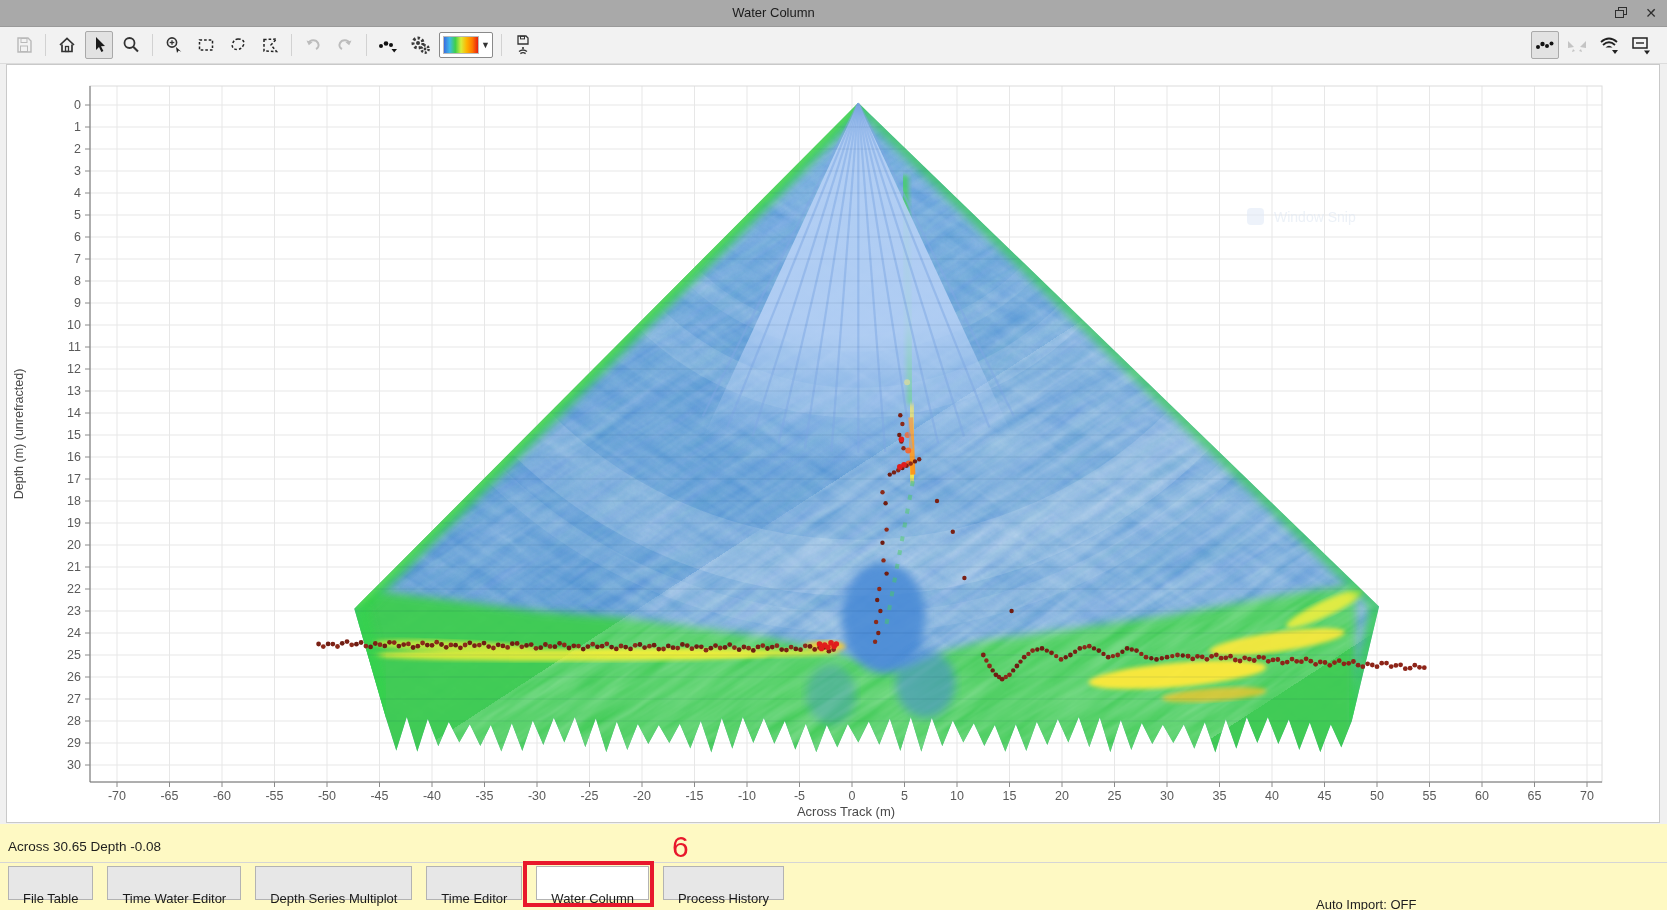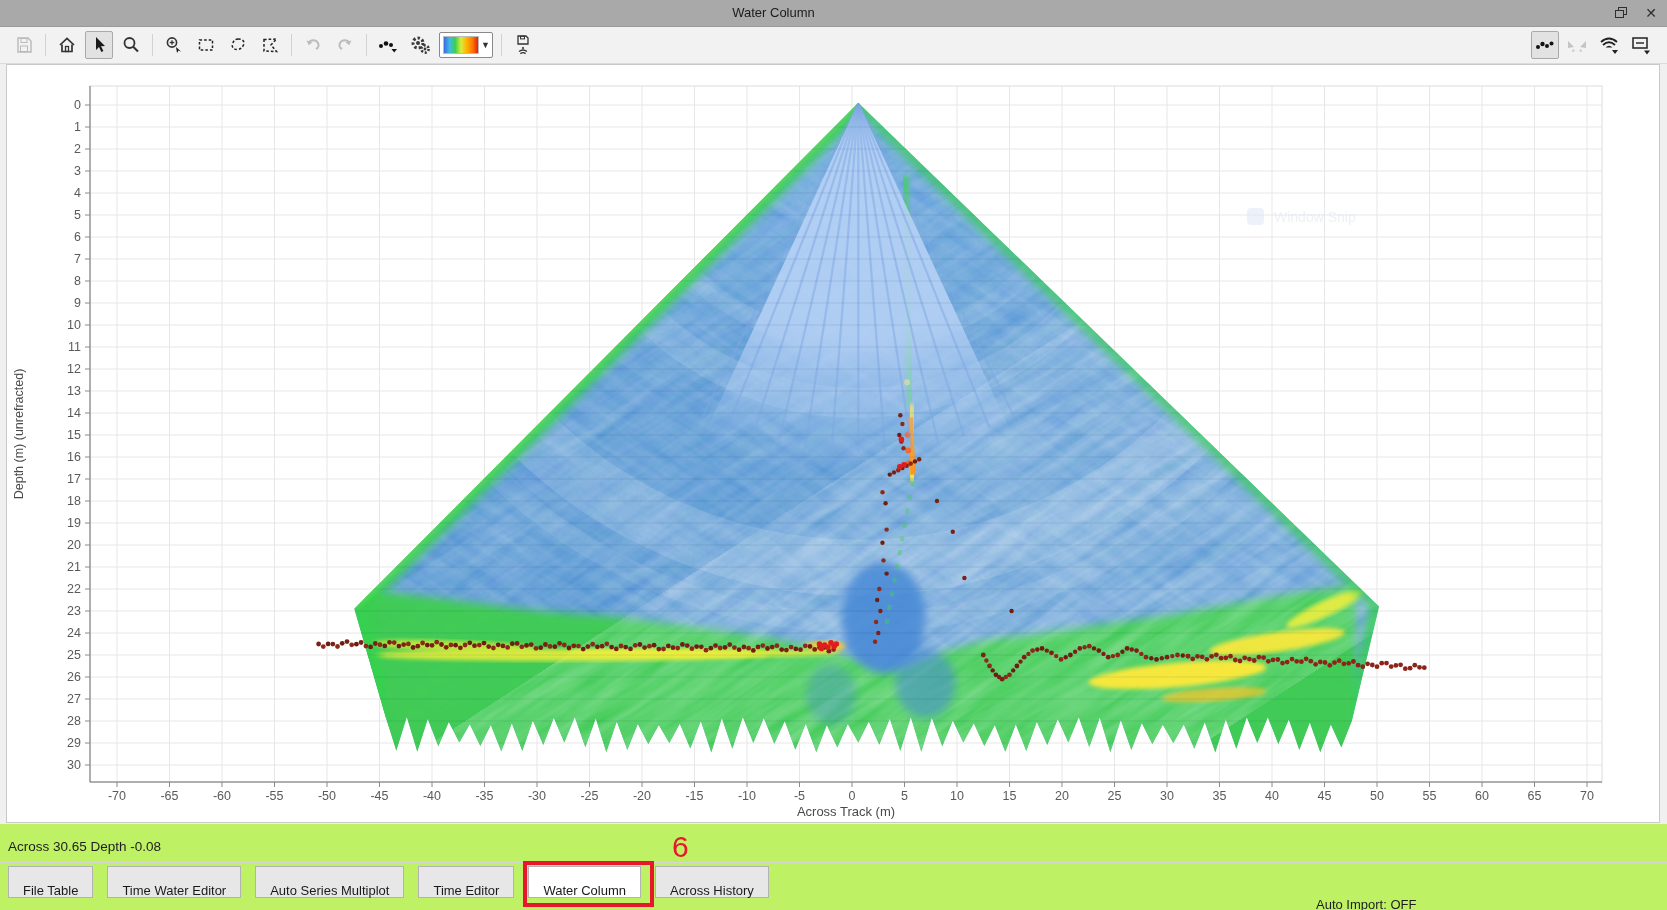--- a/index.html
+++ b/index.html
@@ -29,25 +29,25 @@
   .tsep{width:1px;height:22px;background:#d2d2d2;margin:0 5px;}
   #colormapBtn{width:52px;height:24px;border:1px solid #8a8a8a;background:#fff;border-radius:2px;
     display:flex;align-items:center;margin:0 3px;}
   #colormapSwatch{flex:1;height:16px;margin:0 0 0 3px;border:1px solid #bbb;}
   #colormapArrow{width:13px;text-align:center;font-size:9px;color:#333;}
   
   #plotpanel{position:absolute;left:6px;top:64px;width:1654px;height:759px;background:#ffffff;
     border:1px solid #c9c9c9;box-sizing:border-box;}
   #chart{position:absolute;left:0;top:0;}
   
-  #bottombar{position:absolute;left:0;top:824px;width:1667px;height:86px;background:#bef264;}
+  #bottombar{position:absolute;left:0;top:824px;width:1667px;height:86px;background:#fef9c3;}
   #statusline{position:absolute;left:8px;top:15px;font-size:13.5px;color:#1e1e1e;}
   #bbarline{position:absolute;left:0;top:38px;width:1667px;height:1px;background:#d5d5d5;}
   #tabbar{position:absolute;left:8px;top:42px;display:flex;gap:14px;}
-  .tab{height:32px;line-height:32px;padding:8px 14px;background:#e7e7e7;border:1px solid #b3b3b3;
+  .tab{height:32px;line-height:32px;padding:16px 14px;background:#e7e7e7;border:1px solid #b3b3b3;
     font-size:13px;color:#1a1a1a;box-sizing:border-box;white-space:nowrap;}
   .tab.active{background:#ffffff;}
   #annobox{position:absolute;border:4px solid #e8182c;pointer-events:none;}
   #annonum{position:absolute;color:#e8182c;font-size:30px;line-height:1;pointer-events:none;}
   #autoimport{position:absolute;left:1316px;top:73px;font-size:13px;color:#1e1e1e;}
 </style>
 </head>
 <body>
 
 <div id="titlebar">
@@ -766,21 +766,21 @@
       </g>
     </svg>
 </div>
 
 <div id="bottombar">
   <div id="statusline">Across 30.65  Depth -0.08</div>
   <div id="bbarline"></div>
   <div id="tabbar">
       <div class="tab">File Table</div>
       <div class="tab">Time Water Editor</div>
-      <div class="tab">Auto Series Multiplot</div>
+      <div class="tab">Depth Series Multiplot</div>
       <div class="tab">Time Editor</div>
       <div class="tab active">Water Column</div>
-      <div class="tab">Across History</div>
+      <div class="tab">Process History</div>
     </div>
   <div id="annobox" style="left: 523px; top: 37px; width: 123px; height: 38px; border-color: rgb(232, 24, 44);"></div>
   <div id="annonum" style="left: 672px; top: 8px; color: rgb(232, 24, 44);">6</div>
   <div id="autoimport">Auto Import: OFF</div>
 </div>
 
 </body></html>

